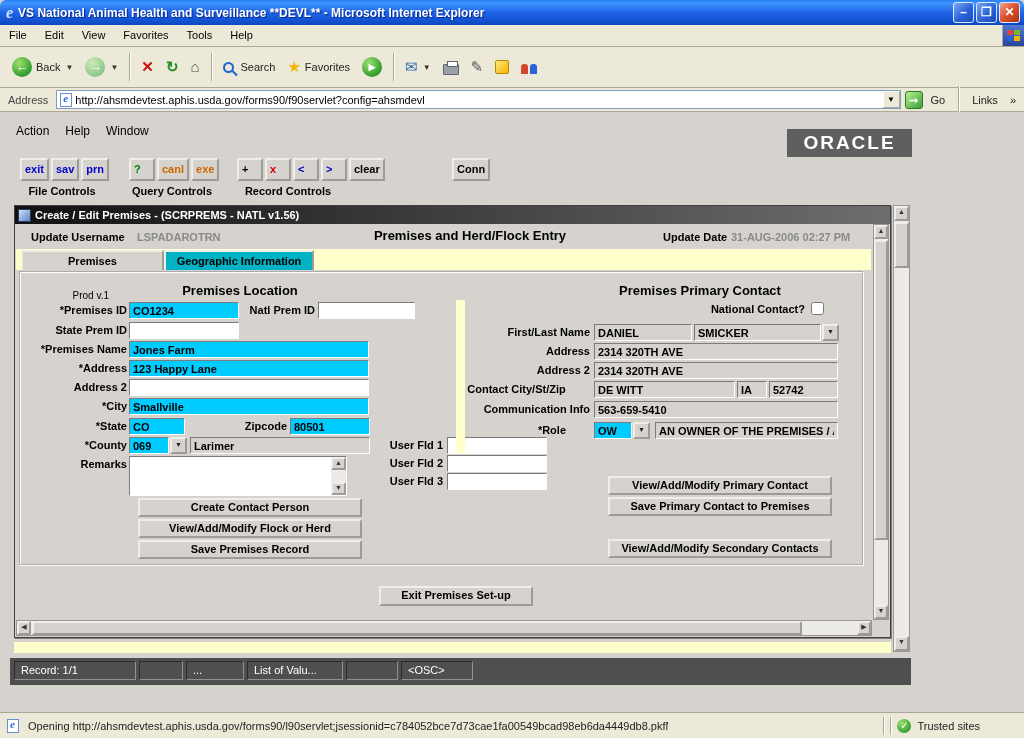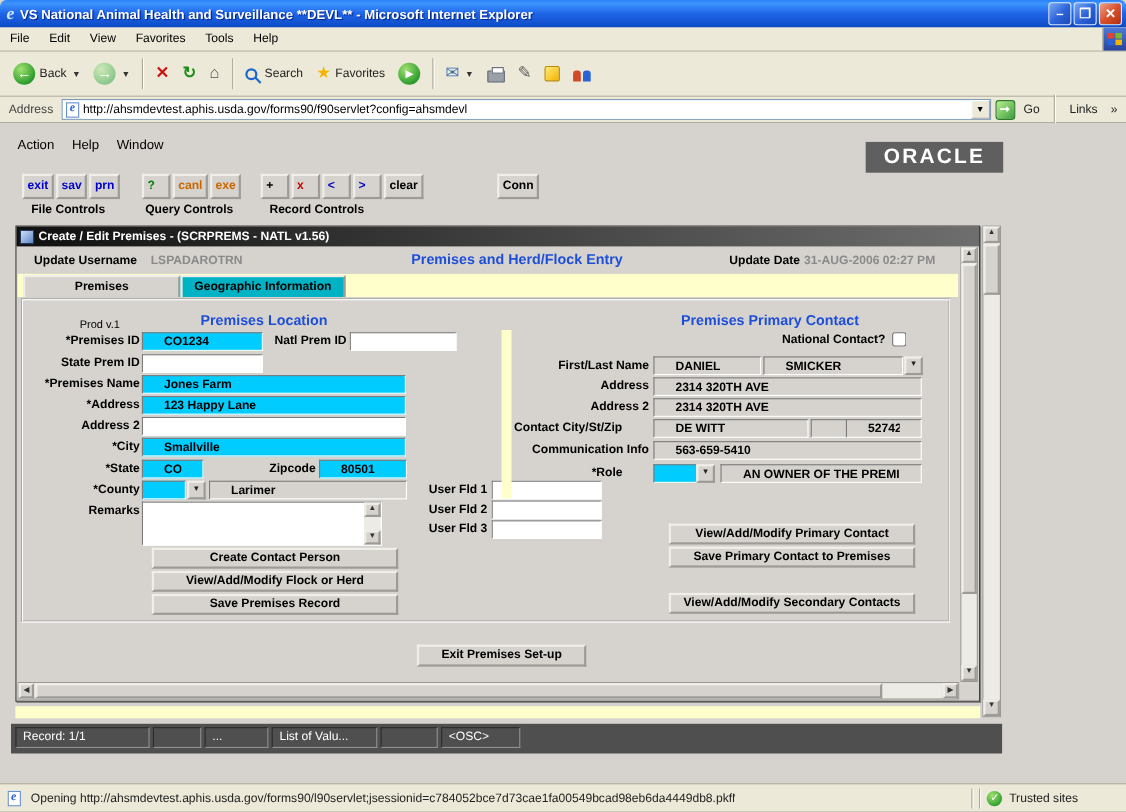--- a/index.html
+++ b/index.html
@@ -79,23 +79,23 @@
   
   .mdi-window { position:absolute; left:14px; top:93px; width:877px; height:433px; background:#D6D3CE;
     border:1px solid #404040; box-shadow:1px 1px 0 #808080; }
   .mdi-titlebar { position:absolute; left:0; top:0; width:100%; height:18px;
     background:linear-gradient(90deg,#101010,#6e6e6e); display:flex; align-items:center; gap:4px; padding:0 3px; }
   .mdi-ico { width:13px; height:13px; background:linear-gradient(135deg,#cfe0f5,#5b85c9); border:1px solid #263a5e; }
   .mdi-title { color:#fff; font:bold 11px "Liberation Sans",sans-serif; white-space:nowrap; }
 
   .lbl { position:absolute; font:bold 11px "Liberation Sans",sans-serif; color:#000; text-align:right; white-space:nowrap; }
   .val-gray { position:absolute; font:bold 11px "Liberation Sans",sans-serif; color:#8a8a8a; white-space:nowrap; }
-  .hdr { position:absolute; font:bold 13px "Liberation Sans",sans-serif; color:#1d4ed8; text-align:center; }
+  .hdr { position:absolute; font:bold 13px "Liberation Sans",sans-serif; color:#000000; text-align:center; }
   .fld { position:absolute; height:17px; border:1px solid; border-color:#7b7b7b #ffffff #ffffff #7b7b7b;
-    background:#fff; font:bold 11px "Liberation Sans",sans-serif; padding:0 19px; }
+    background:#fff; font:bold 11px "Liberation Sans",sans-serif; padding:0 3px; }
   .fld.cyan { background:#00CCFF; }
   .fld.gray { background:#D6D3CE; }
   .ddbtn { position:absolute; width:17px; height:17px; background:#D6D3CE; border:2px outset #F0EEE8;
     font-size:7px; text-align:center; line-height:12px; color:#222; }
   .chk { position:absolute; width:13px; height:13px; }
   .panel { position:absolute; border:2px groove #fff; }
   .ystrip { background:#FFFFCC; position:absolute; }
   .tab { position:absolute; height:20px; font:bold 11px "Liberation Sans",sans-serif; text-align:center; line-height:19px;
     border:2px outset #F0EEE8; border-bottom:none; }
   .tab.active { background:#D6D3CE; }

